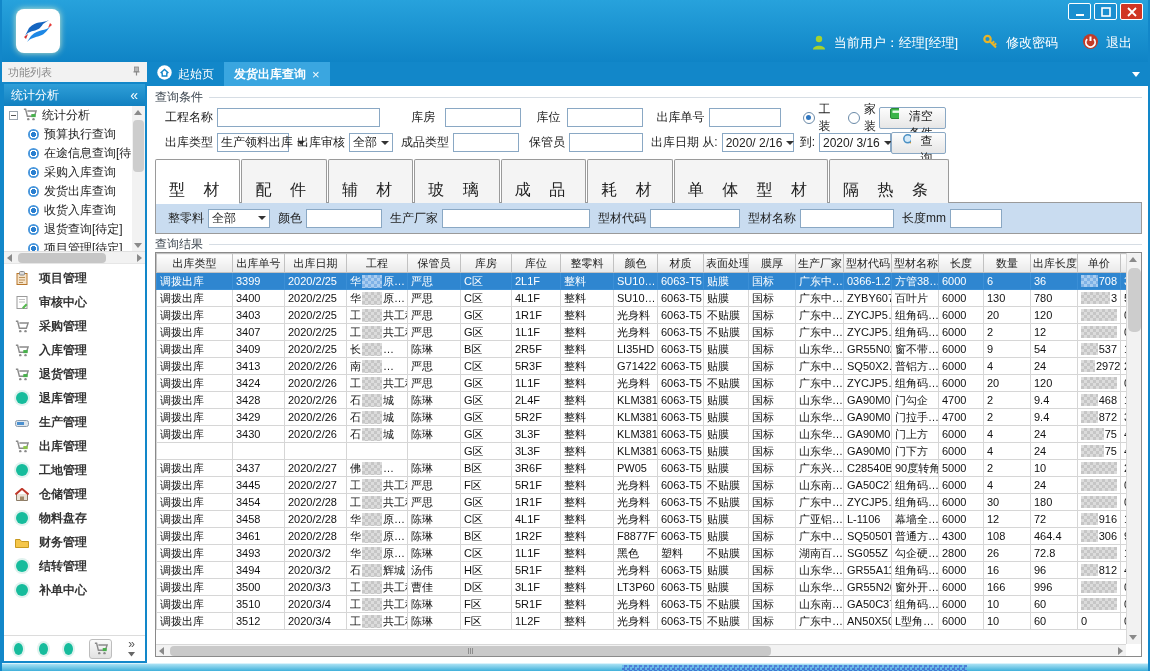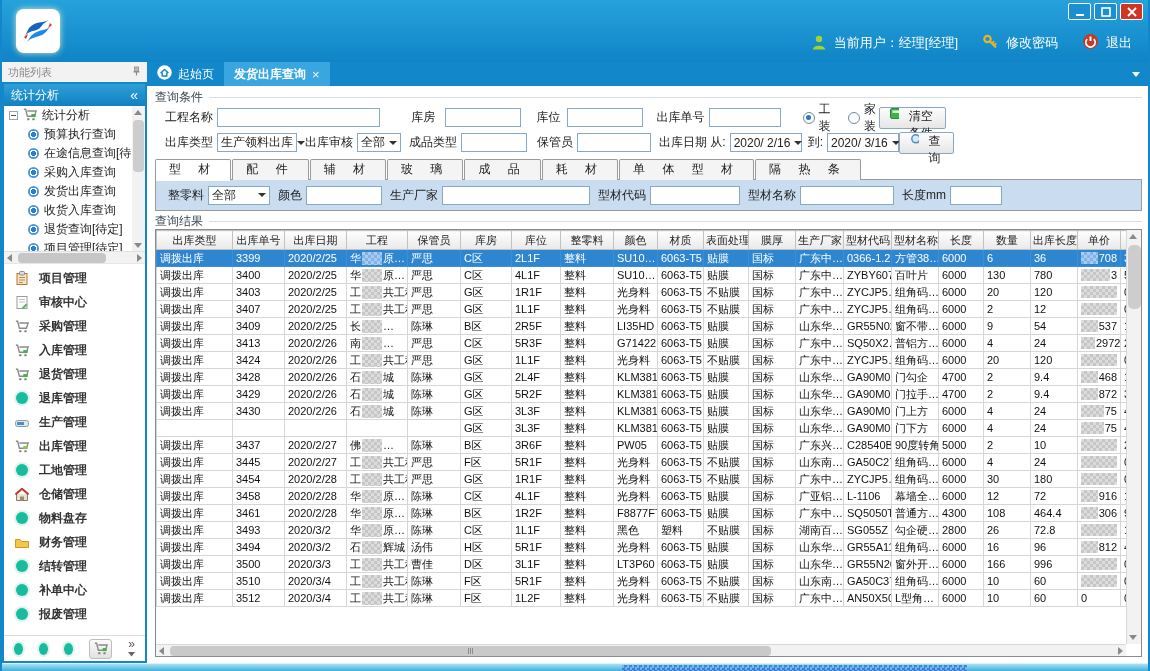--- a/index.html
+++ b/index.html
@@ -67,21 +67,21 @@
   .qlabel { text-align:center; margin:0 4px 0 10px; white-space:nowrap; }
   .tb { height:19px; border:1px solid #8aa8c4; background:#fff; font-size:12px; padding:0 3px; font-family:inherit; }
   .dd { height:19px; border:1px solid #8aa8c4; background:#fff; display:flex; align-items:center; justify-content:space-between; padding:0 3px; font-size:12px; white-space:nowrap; }
   .dd .caret { width:0; height:0; border-left:4px solid transparent; border-right:4px solid transparent; border-top:4px solid #333; margin-left:4px; flex:none; }
   .radio { width:12px; height:12px; border-radius:50%; border:1px solid #6a8aa8; background:#fff; position:relative; flex:none; }
   .radio.checked::after { content:""; position:absolute; inset:2.5px; border-radius:50%; background:#2f76c0; }
   .pushbtn { height:22px; background:linear-gradient(#fdfdfd,#e6e6e6); border:1px solid #8aa8c4; border-radius:2px; display:flex; align-items:flex-start; gap:7px; padding:0 10px; font-size:12px; color:#222; }
   .btn-col { margin-left:auto; margin-right:196px; }
 
   .mtabs { display:flex; margin:3px 6px 0 8px; position:relative; z-index:2; }
-  .mtab { border:1px solid #9a9a9a; border-bottom:none; background:#f4f4f4; padding:1px 13px 2px; font-size:12px; letter-spacing:7px; color:#222; margin-right:1px; border-radius:2px 2px 0 0; }
+  .mtab { border:1px solid #9a9a9a; border-bottom:none; background:#f4f4f4; padding:20px 13px 2px; font-size:16px; letter-spacing:7px; color:#222; margin-right:1px; border-radius:2px 2px 0 0; }
   .mtab.active { background:#fff; position:relative; }
   .mtab.active::after { content:""; position:absolute; left:0; right:0; bottom:-1px; height:2px; background:#fff; }
   .mpanel { background:#c9dcf0; border:1px solid #9a9a9a; margin:-1px 6px 0 8px; height:32px; display:flex; align-items:center; font-size:12px; color:#222; padding:0 4px; }
   .mpanel .qlabel { margin-left:8px; }
 
   .results-group { margin:3px 6px 0 8px; flex:1; min-height:0; display:flex; flex-direction:column; }
   .tablewrap { position:relative; flex:1; min-height:0; border:1px solid #8a8a8a; overflow:hidden; background:#fff; }
   table { border-collapse:collapse; table-layout:fixed; width:986px; font-size:11px; }
   th { background:linear-gradient(#fefefe,#e9e9e9); border:1px solid #c2c2c2; height:19px; font-weight:normal; text-align:center; overflow:hidden; white-space:nowrap; color:#222; padding:0 2px; }
   td { border:1px solid #d6d6d6; height:17px; padding:0 3px; overflow:hidden; white-space:nowrap; color:#111; background:#fff; }
@@ -338,26 +338,20 @@
                 <span class="i-teal"></span>
               </span>
               <span>结转管理</span>
             </div>
             <div class="menu-item">
               <span class="ic">
                 <span class="i-teal"></span>
               </span>
               <span>补单中心</span>
             </div>
-            <div class="menu-item">
-              <span class="ic">
-                <span class="i-teal"></span>
-              </span>
-              <span>报废管理</span>
-            </div>
           </div>
         <div class="side-bottom">
           <span class="i-teal"></span>
           <span class="i-teal"></span>
           <span class="i-teal"></span>
           <span class="btn">
               <svg width="14" height="13" viewBox="0 0 16 14">
                 <path d="M1 1 h2 l2 8 h8 l2 -6 H5" fill="none" stroke="#8a8a8a" stroke-width="1.6"></path>
                 <circle cx="6" cy="12.3" r="1.4" fill="#8a8a8a"></circle>
                 <circle cx="12" cy="12.3" r="1.4" fill="#8a8a8a"></circle>
@@ -407,21 +401,21 @@
           <button class="pushbtn btn-col">
             <svg width="15" height="11">
                 <rect x="0.5" y="0.5" width="14" height="10" rx="1.5" fill="#3bb54a" stroke="#2a8a36"></rect>
                 <rect x="2.5" y="2.5" width="7" height="2.4" fill="#eafbe9"></rect>
               </svg>
             <span>清空条件</span>
           </button>
         </div>
         <div class="qrow">
           <span class="qlabel" style="width:58px">出库类型</span>
-          <div class="dd" style="width:80px">
+          <div class="dd" style="width:72px">
               <span>生产领料出库</span>
               <span class="caret"></span>
             </div>
           <span class="qlabel" style="width:56px;margin-left:8px">出库审核</span>
           <div class="dd" style="width:66px">
               <span>全部</span>
               <span class="caret"></span>
             </div>
           <span class="qlabel" style="width:56px;margin-left:8px">成品类型</span>
           <input class="tb" style="width: 66px;">

